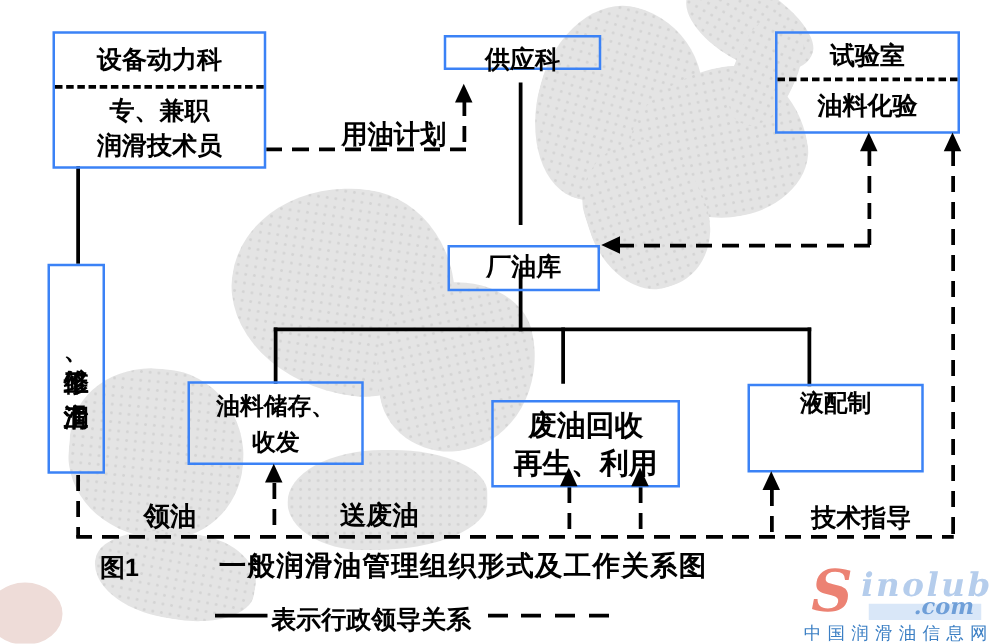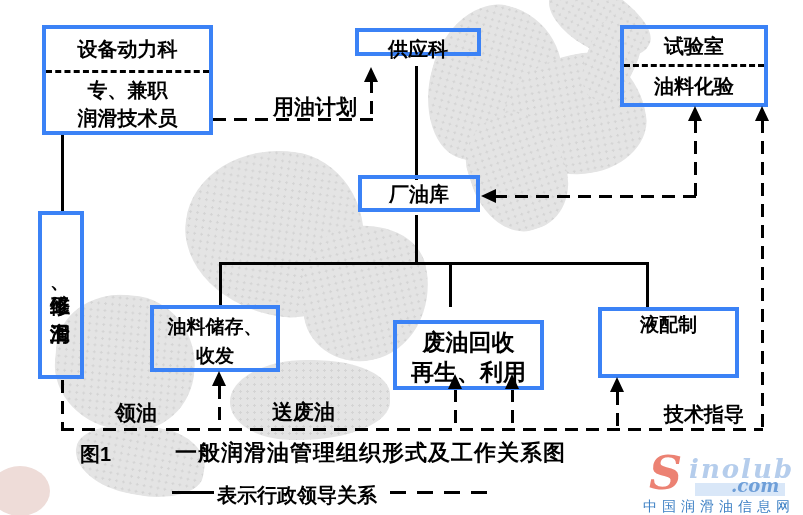--- a/index.html
+++ b/index.html
@@ -8,21 +8,21 @@
     font-family:"Liberation Sans","DejaVu Sans",sans-serif;color:#000;
   }
   
   .blob{
     position:absolute;z-index:0;
     background-color:#e4e4e4;
     background-image:radial-gradient(#d4d4d4 1px, rgba(0,0,0,0) 1.2px);
     background-size:7px 7px;
   }
   .box{
-    position:absolute;z-index:2;border:4px solid #3b82f6;background:transparent;
+    position:absolute;z-index:2;border:2px solid #3b82f6;background:transparent;
     box-sizing:border-box;text-align:left;font-weight:700;
   }
   .box .row{display:flex;align-items:center;justify-content:center;}
   .divider{border-top:3px dashed #000;height:0;}
   .lbl{position:absolute;z-index:3;font-weight:700;white-space:nowrap;}
   
   .hl{position:absolute;z-index:1;height:3px;background:#000;}
   .vl{position:absolute;z-index:1;width:3px;background:#000;}
   .hd{position:absolute;z-index:1;height:3px;
       background:repeating-linear-gradient(90deg,#000 0 13px,rgba(0,0,0,0) 13px 21px);}
@@ -82,29 +82,29 @@
   <div class="box" style="left:355px;top:28px;width:126px;height:28px;font-size:20px;">
     <div class="row" style="height:34px;">供应科</div>
   </div>
 
   <div class="box" style="left:620px;top:25px;width:148px;height:82px;font-size:20px;">
     <div class="row" style="height:35px;">试验室</div>
     <div class="divider"></div>
     <div class="row" style="height:38px;">油料化验</div>
   </div>
 
-  <div class="box" style="left:358px;top:175px;width:122px;height:37px;font-size:20px;">
+  <div class="box" style="left:358px;top:196px;width:122px;height:37px;font-size:20px;">
     <div class="row" style="height:31px;">厂油库</div>
   </div>
 
   <div class="box" style="left:38px;top:211px;width:46px;height:168px;">
     <div class="vtext">维修工、润滑工</div>
   </div>
 
-  <div class="box" style="left:150px;top:305px;width:130px;height:67px;font-size:19px;">
+  <div class="box" style="left:150px;top:305px;width:141px;height:67px;font-size:19px;">
     <div class="row" style="height:32px;margin-top:2px;">油料储存、</div>
     <div class="row" style="height:26px;">收发</div>
   </div>
 
   <div class="box" style="left:393px;top:320px;width:151px;height:70px;font-size:23px;">
     <div class="row" style="height:33px;margin-top:2px;">废油回收</div>
     <div class="row" style="height:27px;">再生、利用</div>
   </div>
 
   <div class="box" style="left:598px;top:307px;width:141px;height:71px;font-size:19px;">
@@ -139,21 +139,21 @@
   <div class="vd" style="left:454px;top:389px;height:39px;"></div>
   <div class="tri-up" style="left:448px;top:374px;"></div>
   <div class="vd" style="left:511px;top:389px;height:39px;"></div>
   <div class="tri-up" style="left:505px;top:374px;"></div>
   <div class="vd" style="left:616px;top:392px;height:36px;"></div>
   <div class="tri-up" style="left:610px;top:377px;"></div>
 
   <div class="lbl" style="left:245px;top:93px;font-size:21px;margin-left:28px;">用油计划</div>
   <div class="lbl" style="left:115px;top:399px;font-size:21px;">领油</div>
   <div class="lbl" style="left:272px;top:398px;font-size:21px;">送废油</div>
-  <div class="lbl" style="left:664px;top:401px;font-size:20px;">技术指导</div>
+  <div class="lbl" style="left:649px;top:401px;font-size:20px;">技术指导</div>
 
   <div class="lbl caption" style="left:80px;top:441px;font-size:20px;">图1</div>
   <div class="lbl caption" style="left:175px;top:438px;font-size:22px;letter-spacing:1px;">一般润滑油管理组织形式及工作关系图</div>
 
   <div class="hl" style="left:172px;top:491px;width:42px;"></div>
   <div class="lbl" style="left:217px;top:482px;font-size:20px;">表示行政领导关系</div>
   <div class="hd" style="left:390px;top:491px;width:106px;background:repeating-linear-gradient(90deg,#000 0 16px,rgba(0,0,0,0) 16px 27px);"></div>
   <div class="lbl" style="left:508px;top:482px;font-size:20px;margin-top:38px;">表示业务联系关系</div>
 
   <div id="logo" style="left:643px;top:452px;width:158px;height:62px;">

